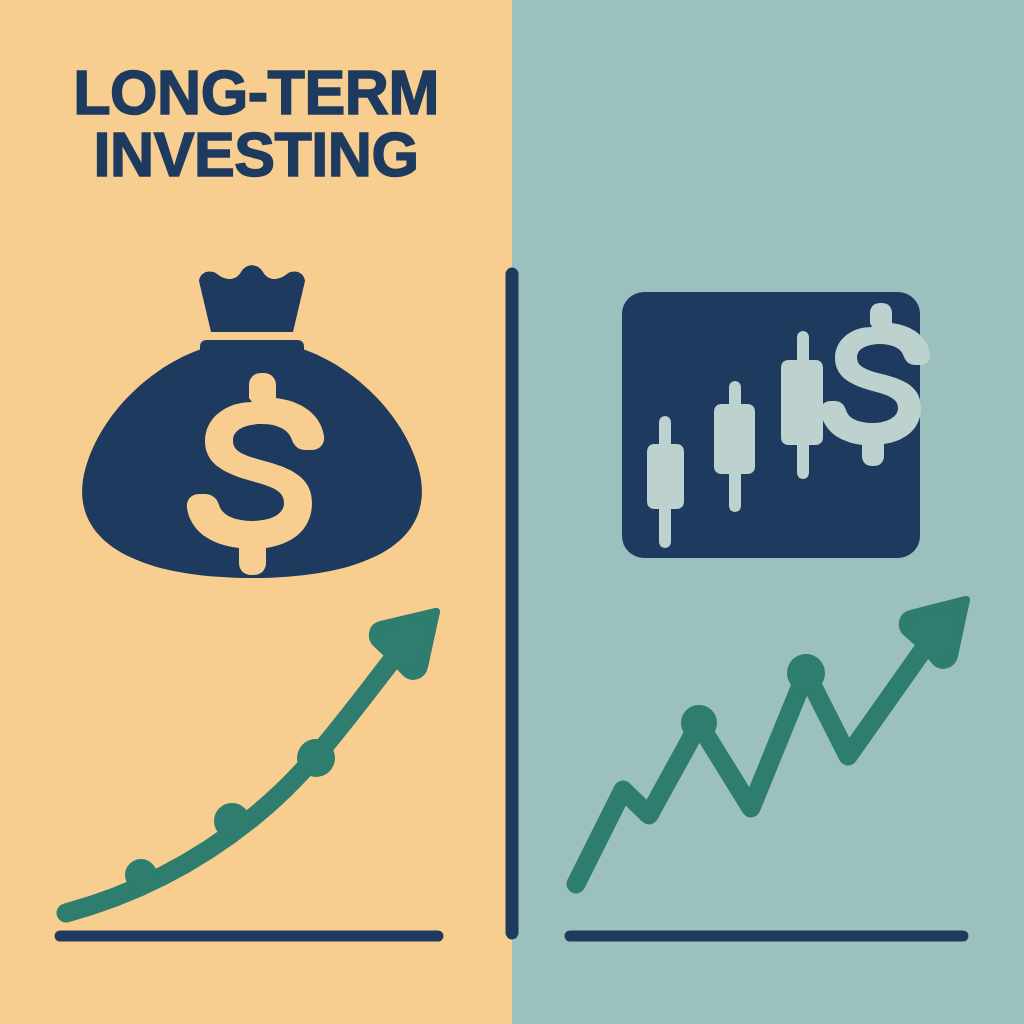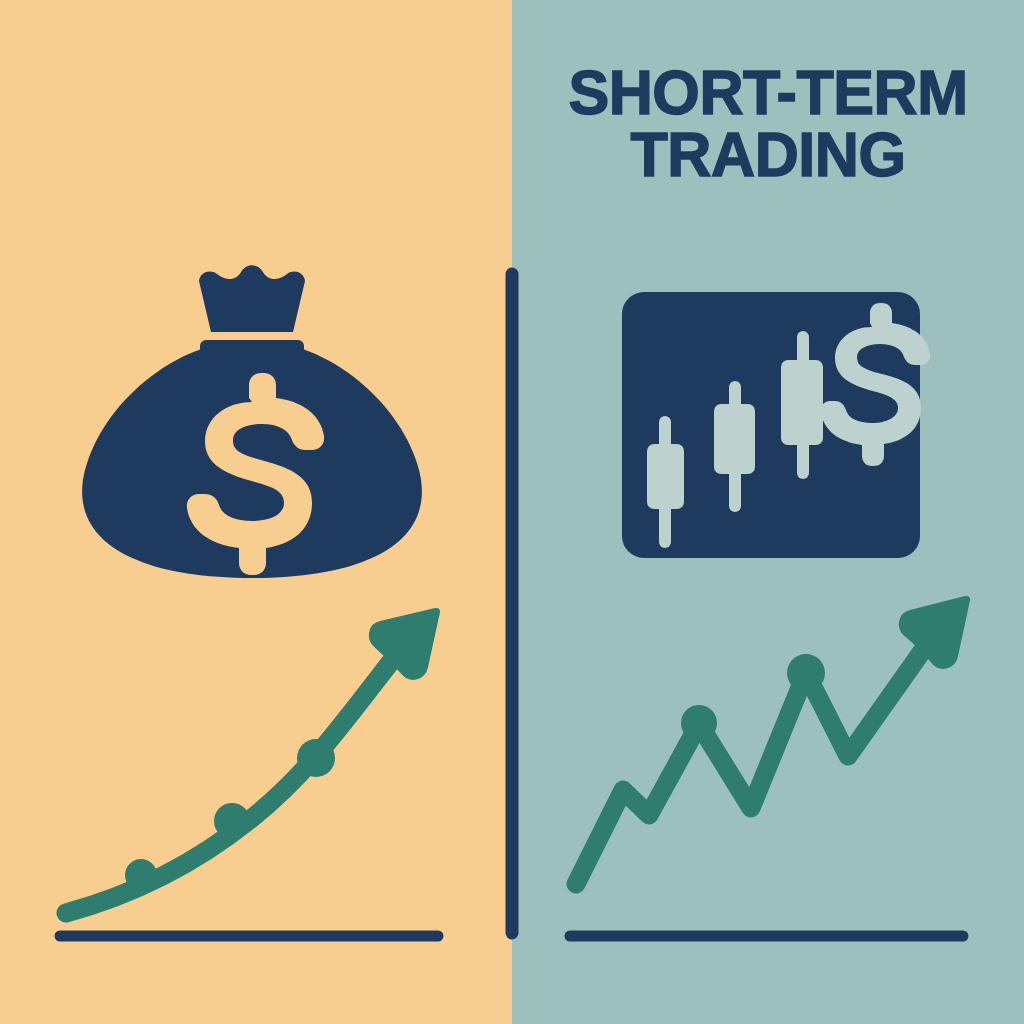--- a/index.html
+++ b/index.html
@@ -211,19 +211,19 @@
                Z" fill="#2E7D6E" stroke="#2E7D6E" stroke-width="8" stroke-linejoin="round"></path>
 
       <circle class="node" cx="699" cy="723" r="18" fill="#2E7D6E"></circle>
       <circle class="node" cx="806" cy="673" r="19" fill="#2E7D6E"></circle>
 
       <line class="baseline" x1="570" y1="936" x2="963" y2="936" stroke="#1E3A5F" stroke-width="11" stroke-linecap="round"></line>
     </g>
 
   </svg>
 
-
-  <div class="panel-title" id="title-right" style="color: rgb(30, 58, 95); -webkit-text-stroke: 1.5px rgb(30, 58, 95);">
-    <span class="line">SHORT-TERM</span>
-    <span class="line">TRADING</span>
+  <div class="panel-title" id="title-left" style="color: rgb(30, 58, 95); -webkit-text-stroke: 1.5px rgb(30, 58, 95);">
+    <span class="line">LONG-TERM</span>
+    <span class="line">INVESTING</span>
   </div>
 
+
 </div>
 
 </body></html>

